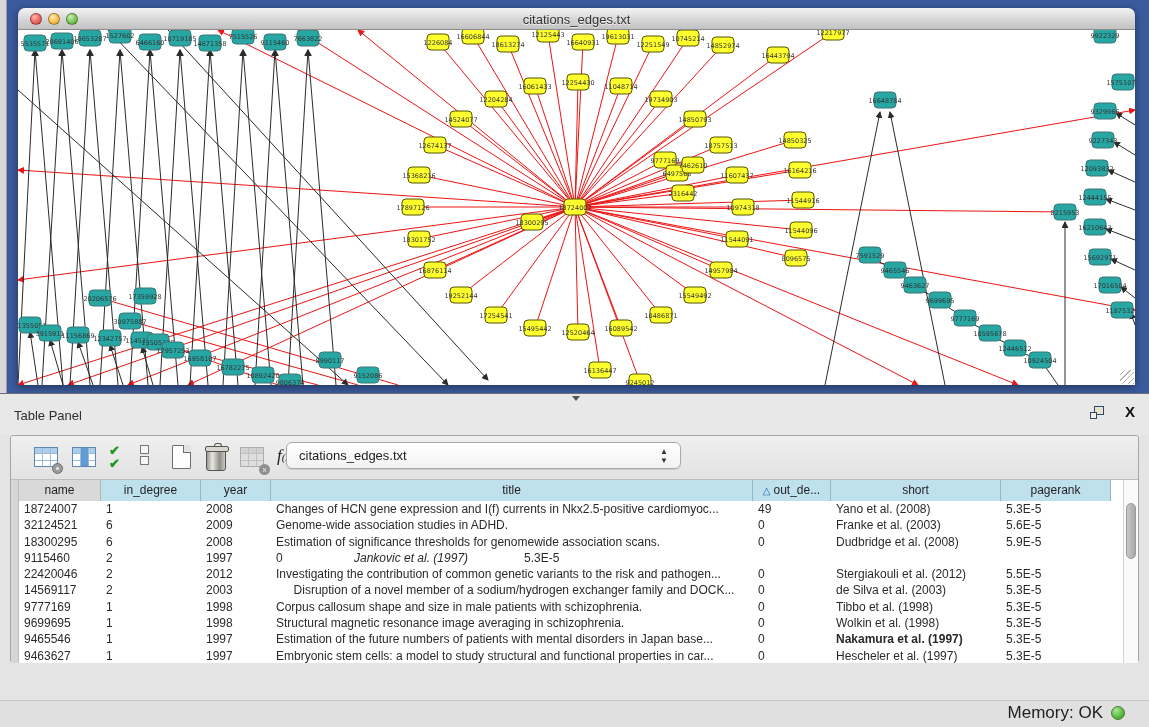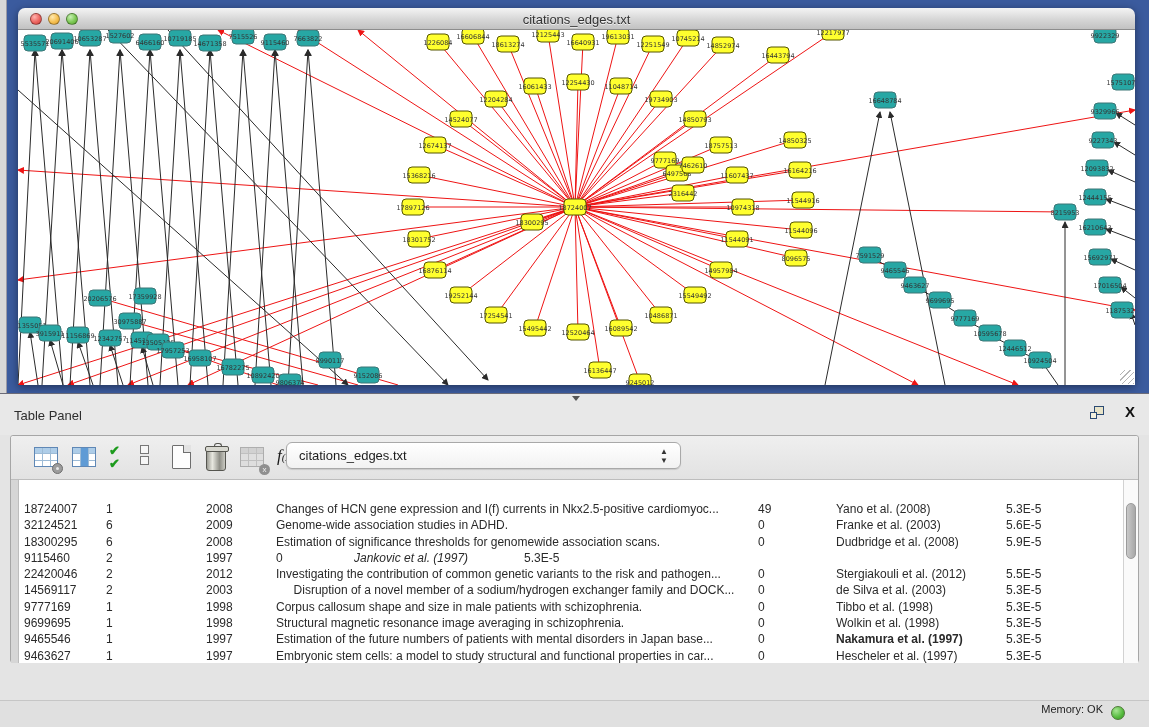--- a/index.html
+++ b/index.html
@@ -75,21 +75,21 @@
   .vscroll { position:absolute; right:0; top:0; width:15px; height:100%; background:#fafafa; border-left:1px solid #d2d2d2; }
   .vthumb { position:absolute; left:2px; top:23px; width:10px; height:56px; border-radius:6px; background:linear-gradient(90deg,#c9c9c9,#a8a8a8); border:1px solid #9a9a9a; }
 
   .tabs { position:absolute; left:0; right:0; top:279px; text-align:center; }
   .seg { display:inline-flex; border:1px solid #8f8f8f; border-radius:5px; overflow:hidden; background:#fdfdfd; box-shadow:0 1px 1px rgba(0,0,0,.15); }
   .seg .tab { padding:3px 14px; font-size:13px; color:#1b1b1b; border-right:1px solid #a9a9a9; cursor:default; }
   .seg .tab:last-child { border-right:none; }
   .seg .tab.sel { background:linear-gradient(#7b7b7b,#6b6b6b); color:#e9e9e9; }
 
   .statusbar { position:absolute; left:0; bottom:0; width:100%; height:27px; background:#e0e0e0; border-top:1px solid #c6c6c6; }
-  .mem-label { position:absolute; right:46px; top:2px; font-size:11px; color:#222; }
+  .mem-label { position:absolute; right:46px; top:2px; font-size:17px; color:#222; }
   .mem-dot { position:absolute; right:24px; top:5px; width:14px; height:14px; border-radius:50%; border:1px solid #4e7a38; background:radial-gradient(circle at 35% 30%, #a8e694, #54b93c 60%, #3c9a2a); }
 
   svg text { font-family:"DejaVu Sans", sans-serif; }
 </style>
 </head>
 <body>
 
 <div class="desktop">
   <div class="left-strip"></div>
 
@@ -650,20 +650,29 @@
         </span>
       <span class="tb-icon fx" style="left:266px; top:10px">f<small>(x)</small></span>
       <div class="tbl-select">
         <span class="val">citations_edges.txt</span>
         <span class="updown">▲<br>▼</span>
       </div>
     </div>
 
     <div class="grid-area">
       <div class="gutter"></div>
+      <div class="hdr-row" id="hdrRow">
+          <div class="hdr-cell gray" style="width: 82px;">name</div>
+          <div class="hdr-cell" style="width: 100px;">in_degree</div>
+          <div class="hdr-cell" style="width: 70px;">year</div>
+          <div class="hdr-cell" style="width: 482px;">title</div>
+          <div class="hdr-cell" style="width: 78px;"><span class="sort-tri">△</span>out_de...</div>
+          <div class="hdr-cell" style="width: 170px;">short</div>
+          <div class="hdr-cell" style="width: 110px;">pagerank</div>
+        </div>
       <div class="rows" id="rowsBox">
           <div class="trow">
             <div class="tcell" style="width: 82px;">18724007</div>
             <div class="tcell" style="width: 100px;">1</div>
             <div class="tcell" style="width: 70px;">2008</div>
             <div class="tcell" style="width: 482px;">Changes of HCN gene expression and I(f) currents in Nkx2.5-positive cardiomyoc...</div>
             <div class="tcell" style="width: 78px;">49</div>
             <div class="tcell" style="width: 170px;">Yano et al. (2008)</div>
             <div class="tcell" style="width: 110px;">5.3E-5</div>
           </div>

